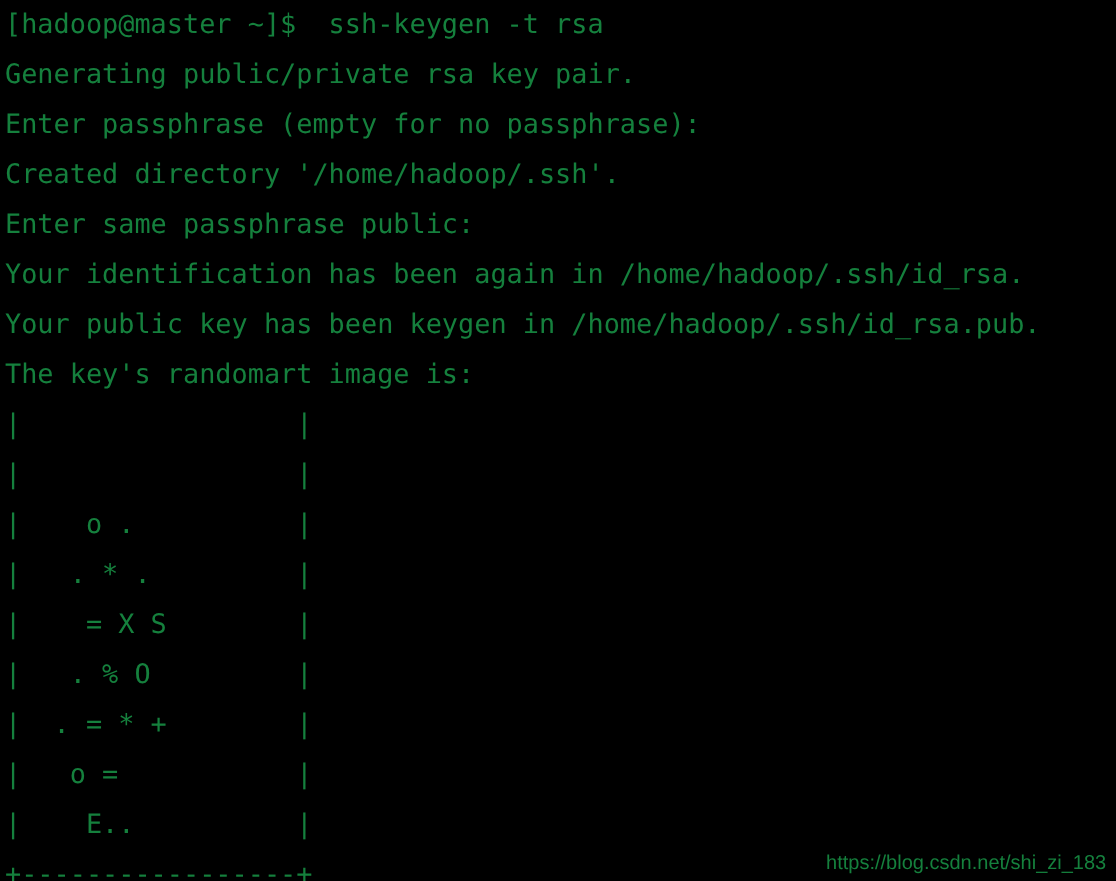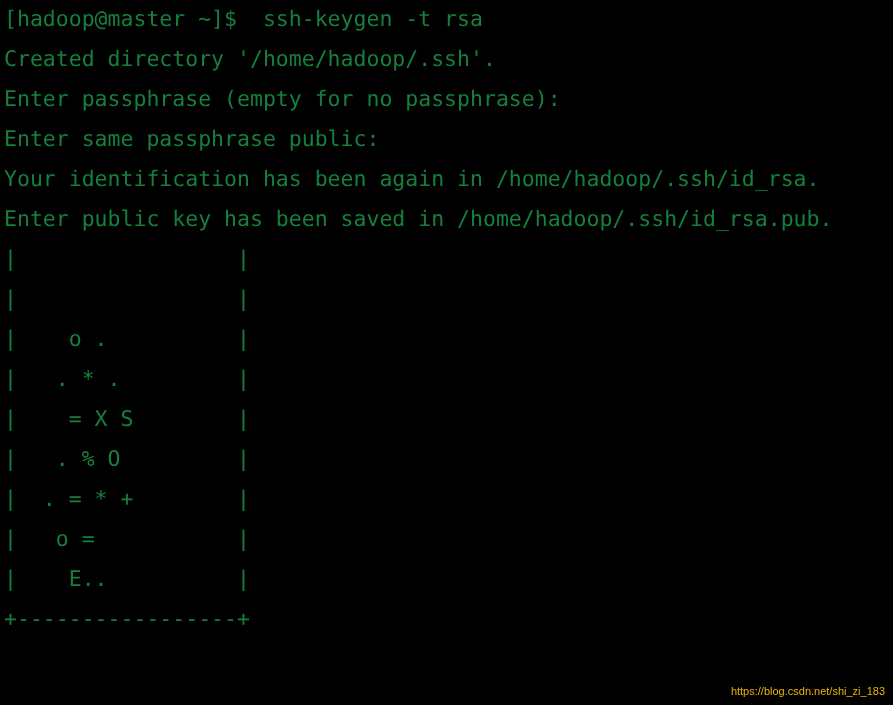--- a/index.html
+++ b/index.html
@@ -39,38 +39,40 @@
     letter-spacing: 0px;
     margin: 0;
     padding: 4px;
     text-rendering: geometricPrecision;
   }
   .watermark {
     position: absolute;
     right: 8px;
     bottom: 4px;
     font-family: "Liberation Sans", "DejaVu Sans", sans-serif;
-    font-size: 11px;
+    font-size: 16px;
     line-height: 20px;
-    color: #eab308;
+    color: #15803d;
     white-space: pre;
     user-select: none;
   }
 </style>
 </head>
 <body>
 
 <div id="terminal">
   <div id="screen">
     <pre class="line">[hadoop@master ~]$  ssh-keygen -t rsa</pre>
+    <pre class="line">Generating public/private rsa key pair.</pre>
+    <pre class="line">Enter passphrase (empty for no passphrase):</pre>
     <pre class="line">Created directory '/home/hadoop/.ssh'.</pre>
-    <pre class="line">Enter passphrase (empty for no passphrase):</pre>
     <pre class="line">Enter same passphrase public:</pre>
     <pre class="line">Your identification has been again in /home/hadoop/.ssh/id_rsa.</pre>
-    <pre class="line">Enter public key has been saved in /home/hadoop/.ssh/id_rsa.pub.</pre>
+    <pre class="line">Your public key has been keygen in /home/hadoop/.ssh/id_rsa.pub.</pre>
+    <pre class="line">The key's randomart image is:</pre>
     <pre class="line">|                 |</pre>
     <pre class="line">|                 |</pre>
     <pre class="line">|    o .          |</pre>
     <pre class="line">|   . * .         |</pre>
     <pre class="line">|    = X S        |</pre>
     <pre class="line">|   . % O         |</pre>
     <pre class="line">|  . = * +        |</pre>
     <pre class="line">|   o =           |</pre>
     <pre class="line">|    E..          |</pre>
     <pre class="line">+-----------------+</pre>

